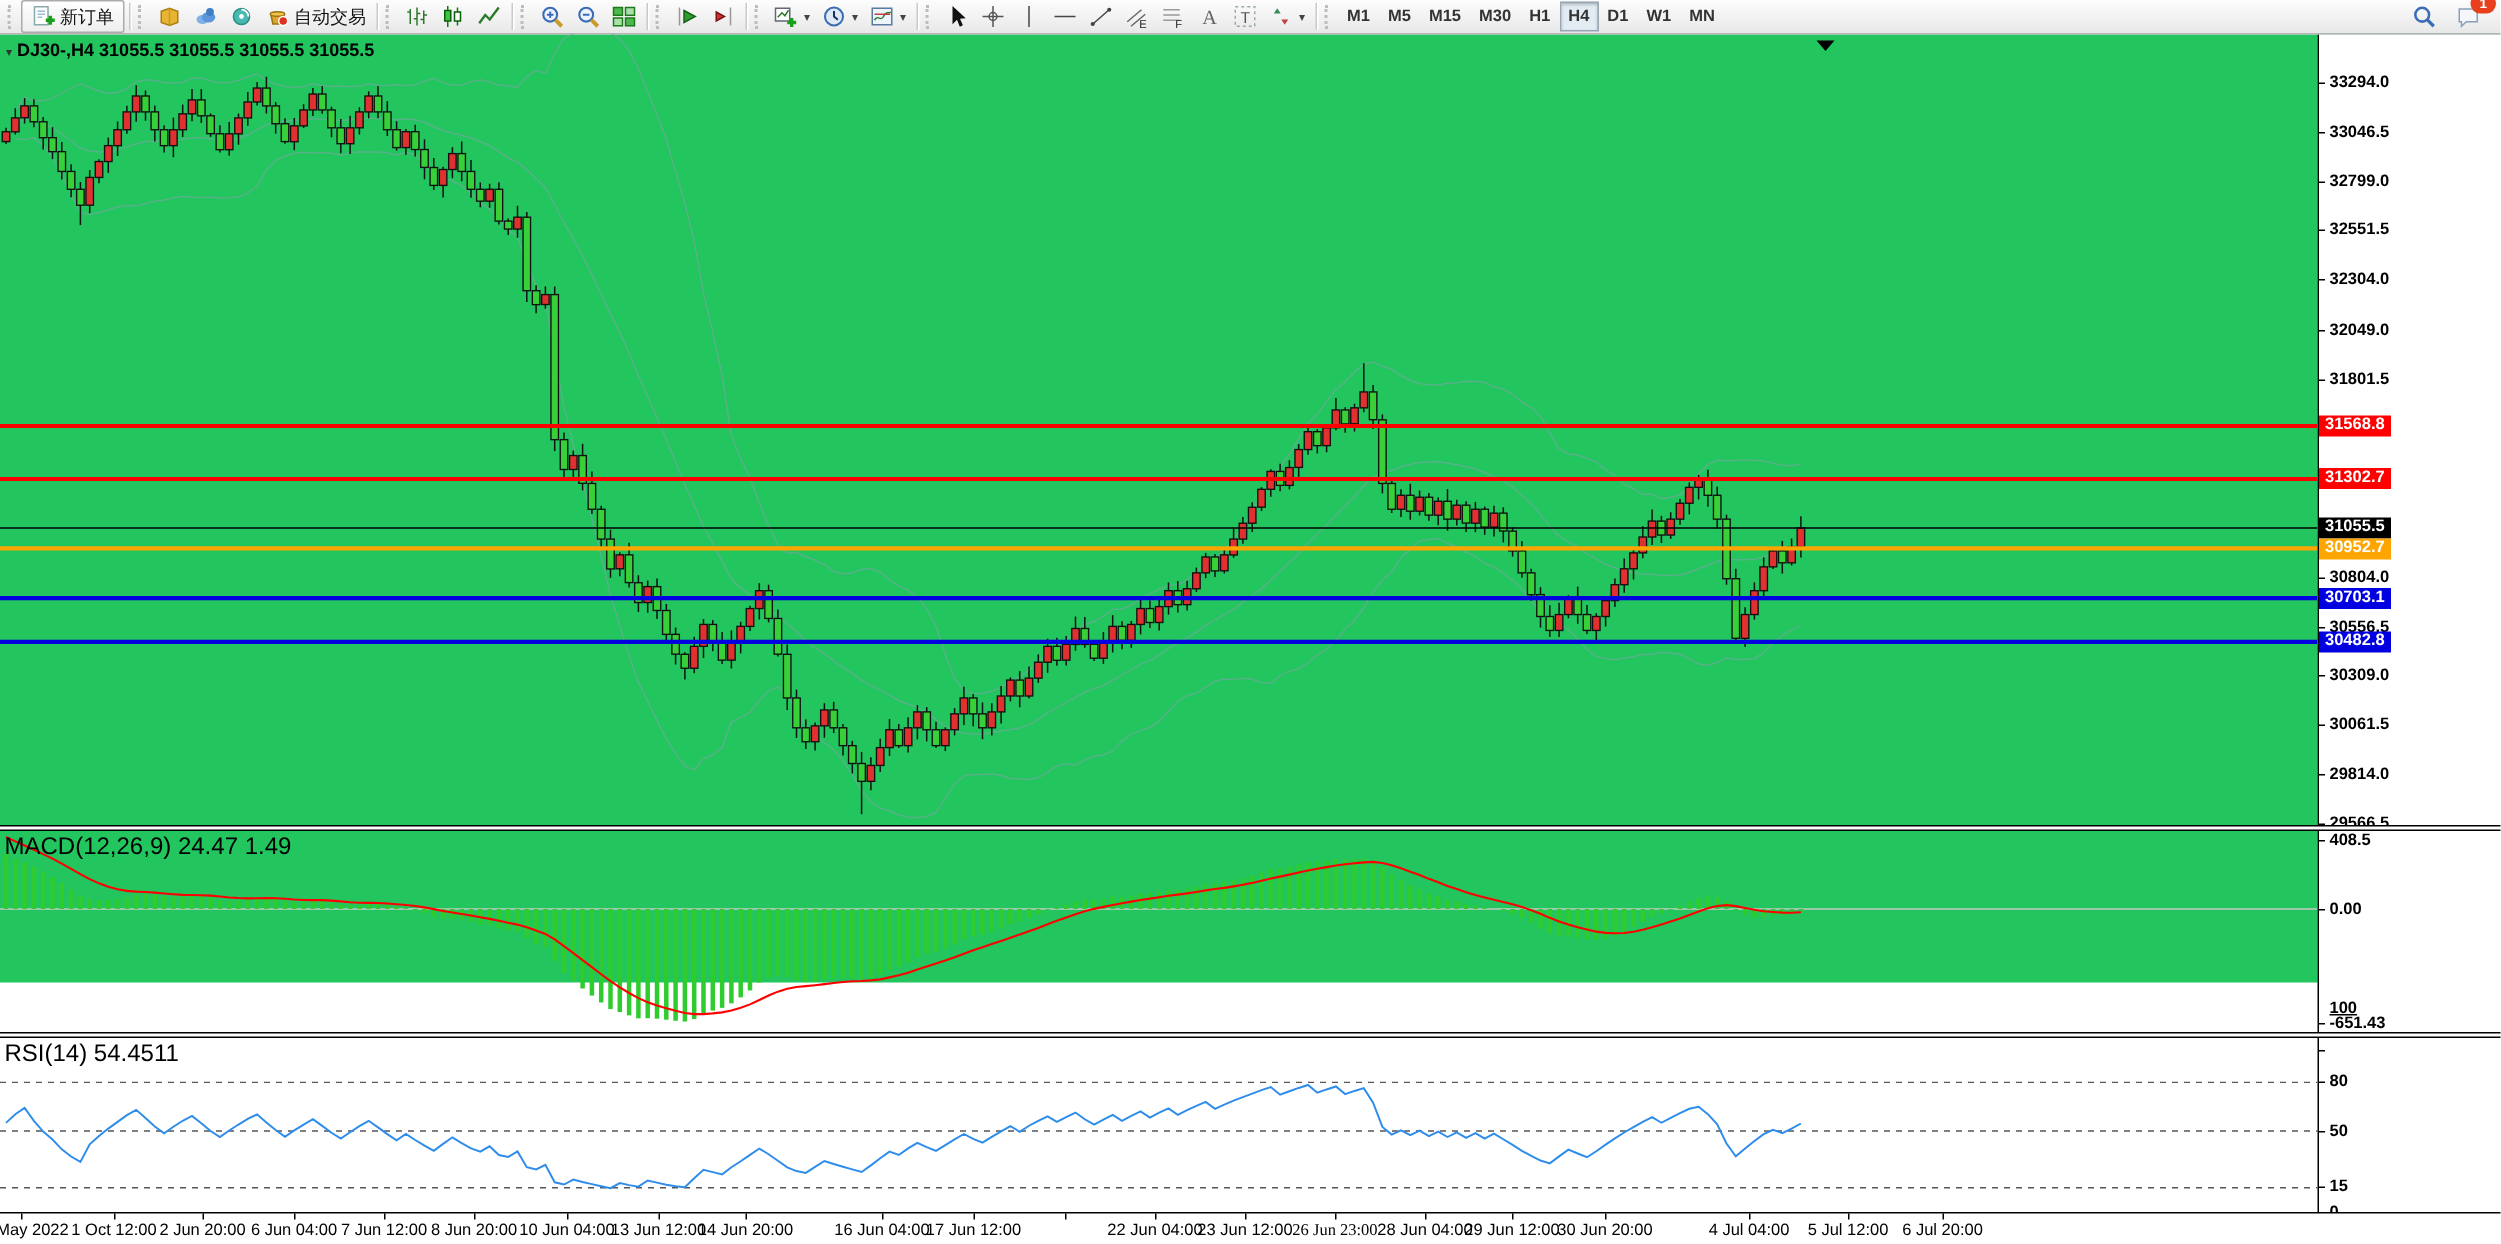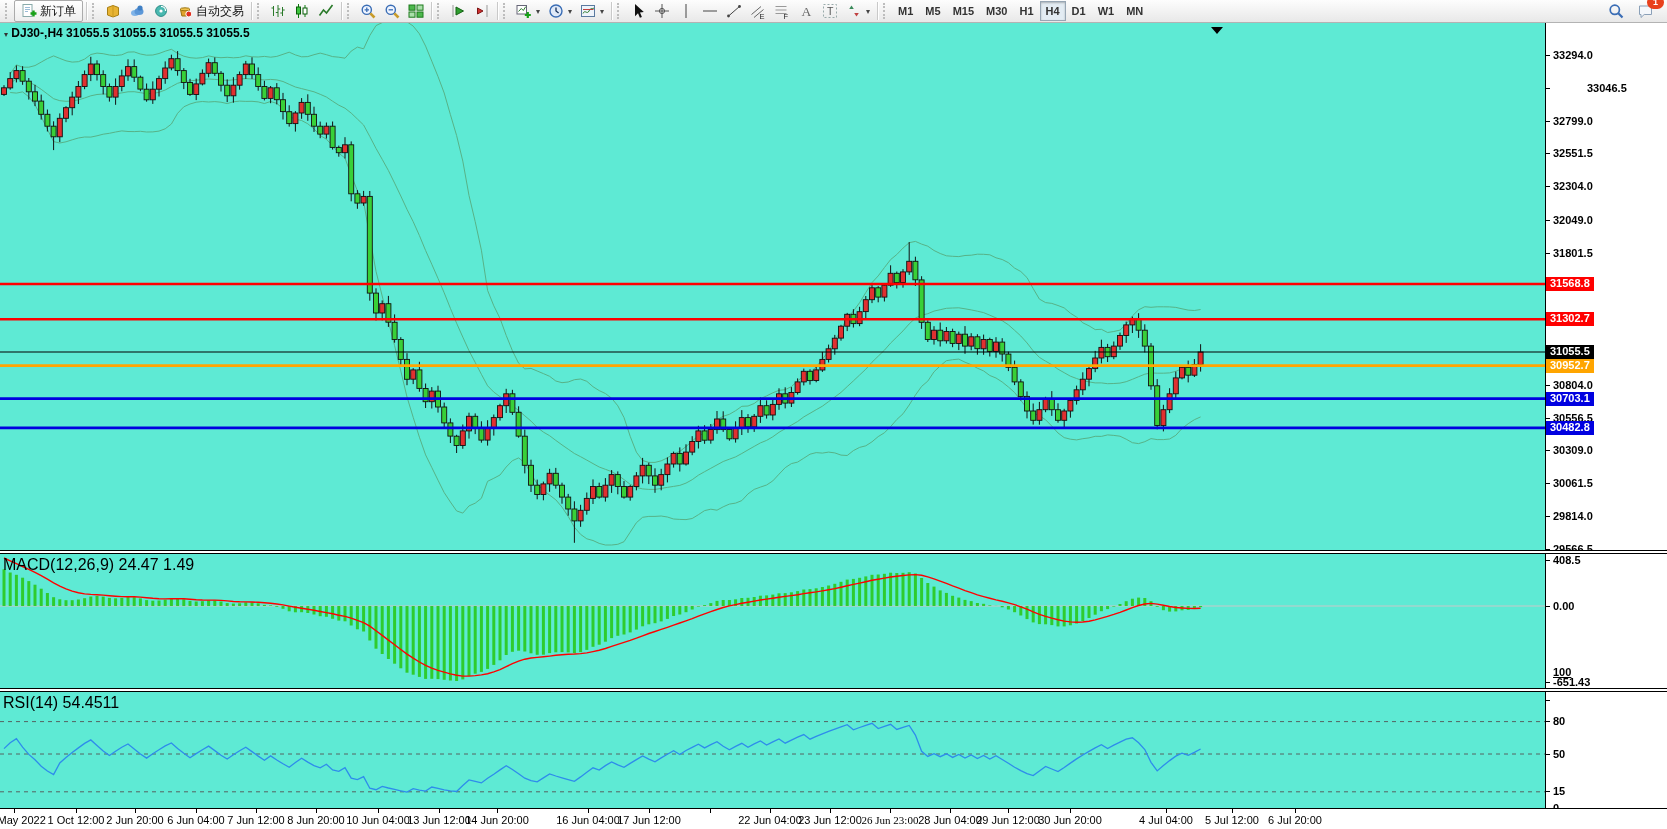--- a/index.html
+++ b/index.html
@@ -15,21 +15,21 @@
   .tb-btn.raised{border:1px solid #ababab;background:linear-gradient(#ffffff,#eee);padding:0 6px}
   .tb-btn svg{display:block}
   .tb-label{font-size:12px;color:#111}
   .tf-btn{font-weight:bold;color:#333;font-size:11px;height:18px;padding:0 5px;
        display:inline-flex;align-items:center;border:1px solid transparent}
   .tf-btn.active{border:1px solid #97a6b4;background:#e3ecf3;box-shadow:inset 0 1px 2px rgba(0,0,0,.25)}
   .caret{font-size:8px;color:#444;margin-left:1px}
   #tb-right{margin-left:auto;display:flex;align-items:center;gap:6px;padding-right:6px}
   .badge{position:absolute;top:-5px;right:-7px;background:#e8401c;color:#fff;border-radius:8px;
        min-width:13px;height:13px;line-height:13px;text-align:center;font-size:9px;font-weight:bold;padding:0 2px}
-  #chart{position:absolute;left:0;top:23px;width:1667px;height:806px;background:#5eead4}
+  #chart{position:absolute;left:0;top:23px;width:1667px;height:632px;background:#22c55e}
   #chart svg{position:absolute;left:0;overflow:visible}
   #main-svg{top:0}
   #macd-svg{top:531px}
   #rsi-svg{top:669px}
   .pane-sep{position:absolute;left:0;width:1667px;height:4px;box-sizing:border-box;
        border-top:1px solid #000;border-bottom:1px solid #000;background:#fff;z-index:6}
   #sep1{top:527px}#sep2{top:665px}
   #price-axis{position:absolute;left:1545px;top:0;width:122px;height:785px;background:#fff;
        border-left:1px solid #000;z-index:5}
   .ptick{position:absolute;left:7px;font-weight:bold;font-size:11px;white-space:nowrap}
@@ -884,21 +884,21 @@
       <line x1="0" x2="1545" y1="29.6" y2="29.6" stroke="#555" stroke-width="0.9" stroke-dasharray="4,4"></line>
       <line x1="0" x2="1545" y1="62.0" y2="62.0" stroke="#555" stroke-width="0.9" stroke-dasharray="4,4"></line>
       <line x1="0" x2="1545" y1="99.8" y2="99.8" stroke="#555" stroke-width="0.9" stroke-dasharray="4,4"></line>
       <path d="M4 56.6 L10.2 50.8 L16.4 46.6 L22.6 55.2 L28.8 62.4 L35.0 67.7 L41.2 74.2 L47.4 79.0 L53.6 82.6 L59.8 70.9 L66.0 65.4 L72.2 60.4 L78.4 55.9 L84.6 51.4 L90.8 47.9 L97.0 53.4 L103.2 59.0 L109.4 63.5 L115.6 59.2 L121.8 55.2 L128.0 52.0 L134.2 56.9 L140.4 62.0 L146.6 66.1 L152.8 61.7 L159.0 57.7 L165.2 53.9 L171.4 50.9 L177.6 56.4 L183.8 61.3 L190.0 65.8 L196.2 61.6 L202.4 57.7 L208.6 54.1 L214.8 58.6 L221.0 63.2 L227.2 67.0 L233.4 62.8 L239.6 58.8 L245.8 55.2 L252.0 59.6 L258.2 64.1 L264.4 68.2 L270.6 63.9 L276.8 68.0 L283.0 71.8 L289.2 75.2 L295.4 70.6 L301.6 66.2 L307.8 70.1 L314.0 73.6 L320.2 75.8 L326.4 72.2 L332.6 78.0 L338.8 79.3 L345.0 75.6 L351.2 86.1 L357.4 87.6 L363.6 84.6 L369.8 96.2 L376.0 97.7 L382.2 94.4 L388.4 96.0 L394.6 97.4 L400.8 98.8 L407.0 100.1 L413.2 96.7 L419.4 98.1 L425.6 99.1 L431.8 95.0 L438.0 96.4 L444.2 97.8 L450.4 98.8 L456.6 99.5 L462.8 93.5 L469.0 87.9 L475.2 89.4 L481.4 90.9 L487.6 86.2 L493.8 82.2 L500.0 77.9 L506.2 73.7 L512.4 77.5 L518.6 81.8 L524.8 86.2 L531.0 88.7 L537.2 89.9 L543.4 85.9 L549.6 82.0 L555.8 84.0 L562.0 85.8 L568.2 87.6 L574.4 89.3 L580.6 84.9 L586.8 80.2 L593.0 75.8 L599.2 78.0 L605.4 73.6 L611.6 69.9 L617.8 72.8 L624.0 75.3 L630.2 71.4 L636.4 67.6 L642.6 64.0 L648.8 67.2 L655.0 69.8 L661.2 65.9 L667.4 62.3 L673.6 58.8 L679.8 62.5 L686.0 58.5 L692.2 55.3 L698.4 52.2 L704.6 55.9 L710.8 52.7 L717.0 49.7 L723.2 54.2 L729.4 57.8 L735.6 54.4 L741.8 51.3 L748.0 55.2 L754.2 51.9 L760.4 48.9 L766.6 53.0 L772.8 49.8 L779.0 46.9 L785.2 51.2 L791.4 48.1 L797.6 45.2 L803.8 42.6 L810.0 47.2 L816.2 44.4 L822.4 41.8 L828.6 39.4 L834.8 37.1 L841.0 34.8 L847.2 32.7 L853.4 37.8 L859.6 35.5 L865.8 33.3 L872.0 31.3 L878.2 36.5 L884.4 34.3 L890.6 32.3 L896.8 37.4 L903.0 35.3 L909.2 33.4 L915.4 43.1 L921.6 59.3 L927.8 64.4 L934.0 61.6 L940.2 64.7 L946.4 61.8 L952.6 65.4 L958.8 62.4 L965.0 66.0 L971.2 62.9 L977.4 66.6 L983.6 63.4 L989.8 67.1 L996.0 63.8 L1002.2 67.5 L1008.4 71.3 L1014.6 75.2 L1020.8 78.6 L1027.0 81.7 L1033.2 83.6 L1039.4 78.9 L1045.6 74.4 L1051.8 77.0 L1058.0 79.5 L1064.2 75.5 L1070.4 71.1 L1076.6 66.9 L1082.8 63.0 L1089.0 59.4 L1095.2 55.9 L1101.4 52.7 L1107.6 56.5 L1113.8 53.2 L1120.0 50.1 L1126.2 47.2 L1132.4 45.8 L1138.6 50.8 L1144.8 57.5 L1151.0 70.3 L1157.2 78.9 L1163.4 73.6 L1169.6 68.6 L1175.8 64.1 L1182.0 61.2 L1188.2 63.4 L1194.4 60.4 L1200.6 57.0" fill="none" stroke="#2E8CEB" stroke-width="1.3"></path>
     </svg>
 
   <div id="price-axis">
       <div class="ptick-dash" style="top: 32.0099px;"></div>
       <div class="ptick" style="top: 26.0099px;">33294.0</div>
       <div class="ptick-dash" style="top: 64.7914px;"></div>
-      <div class="ptick" style="top: 58.7914px; margin-left: 34px;">33046.5</div>
+      <div class="ptick" style="top: 58.7914px;">33046.5</div>
       <div class="ptick-dash" style="top: 97.5728px;"></div>
       <div class="ptick" style="top: 91.5728px;">32799.0</div>
       <div class="ptick-dash" style="top: 130.354px;"></div>
       <div class="ptick" style="top: 124.354px;">32551.5</div>
       <div class="ptick-dash" style="top: 163.136px;"></div>
       <div class="ptick" style="top: 157.136px;">32304.0</div>
       <div class="ptick-dash" style="top: 196.911px;"></div>
       <div class="ptick" style="top: 190.911px;">32049.0</div>
       <div class="ptick-dash" style="top: 229.692px;"></div>
       <div class="ptick" style="top: 223.692px;">31801.5</div>

